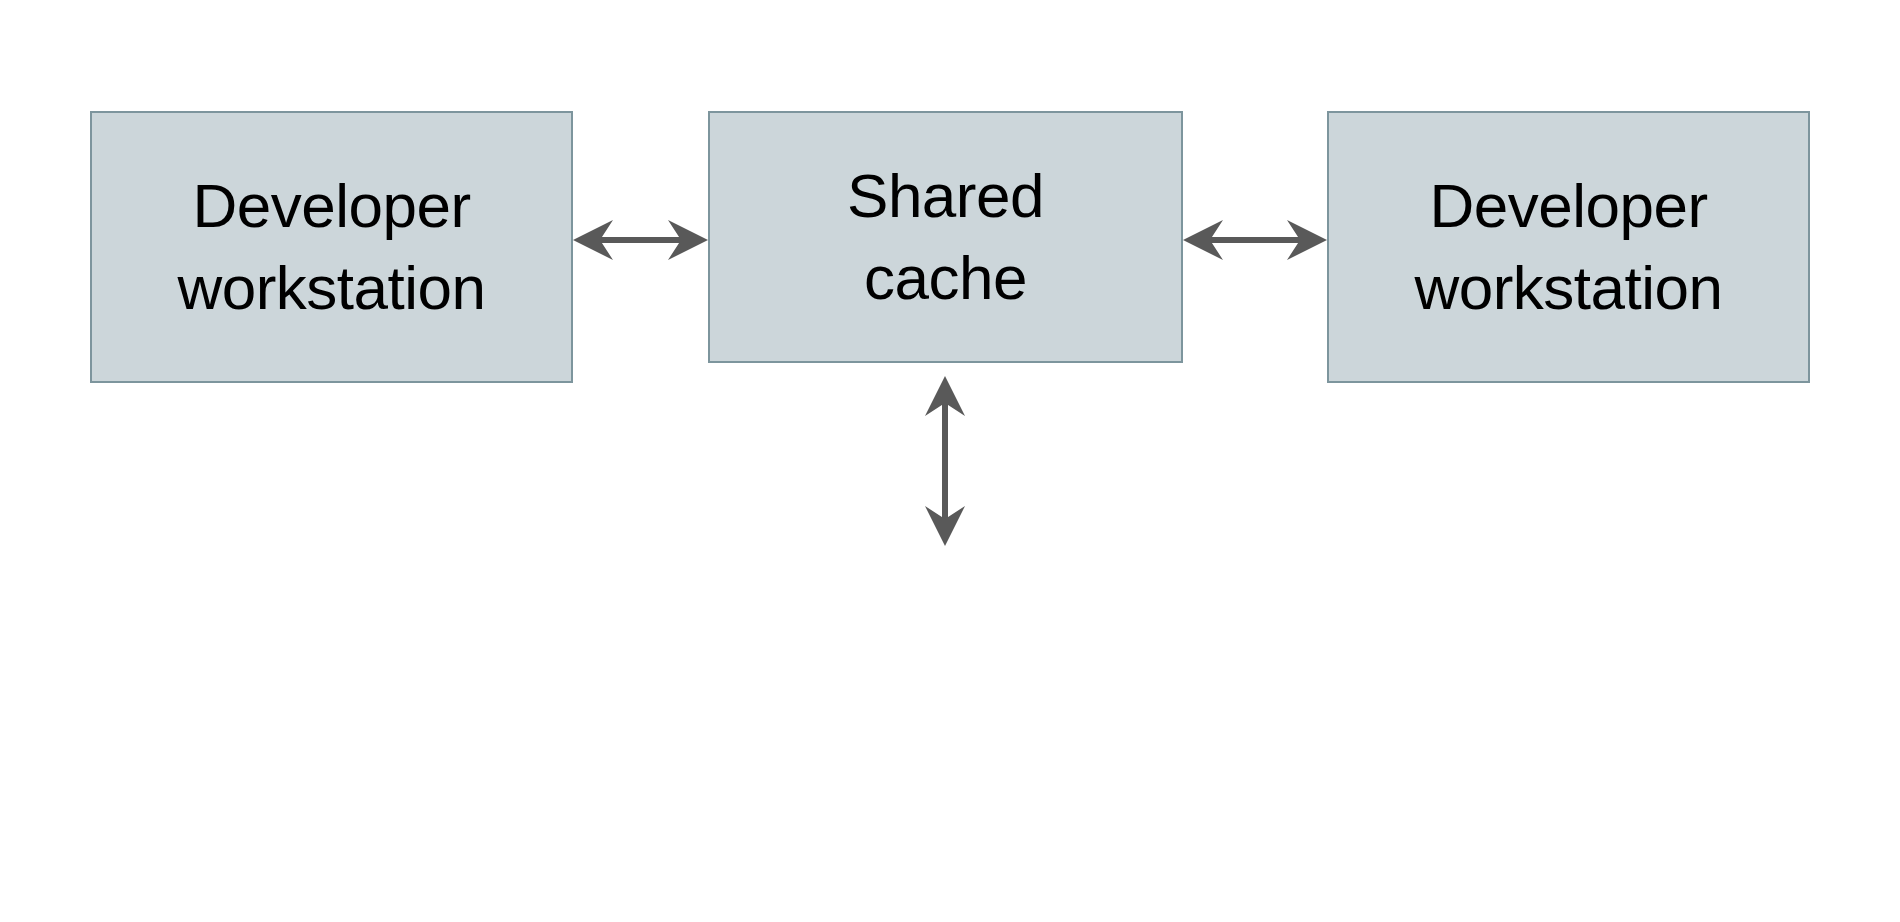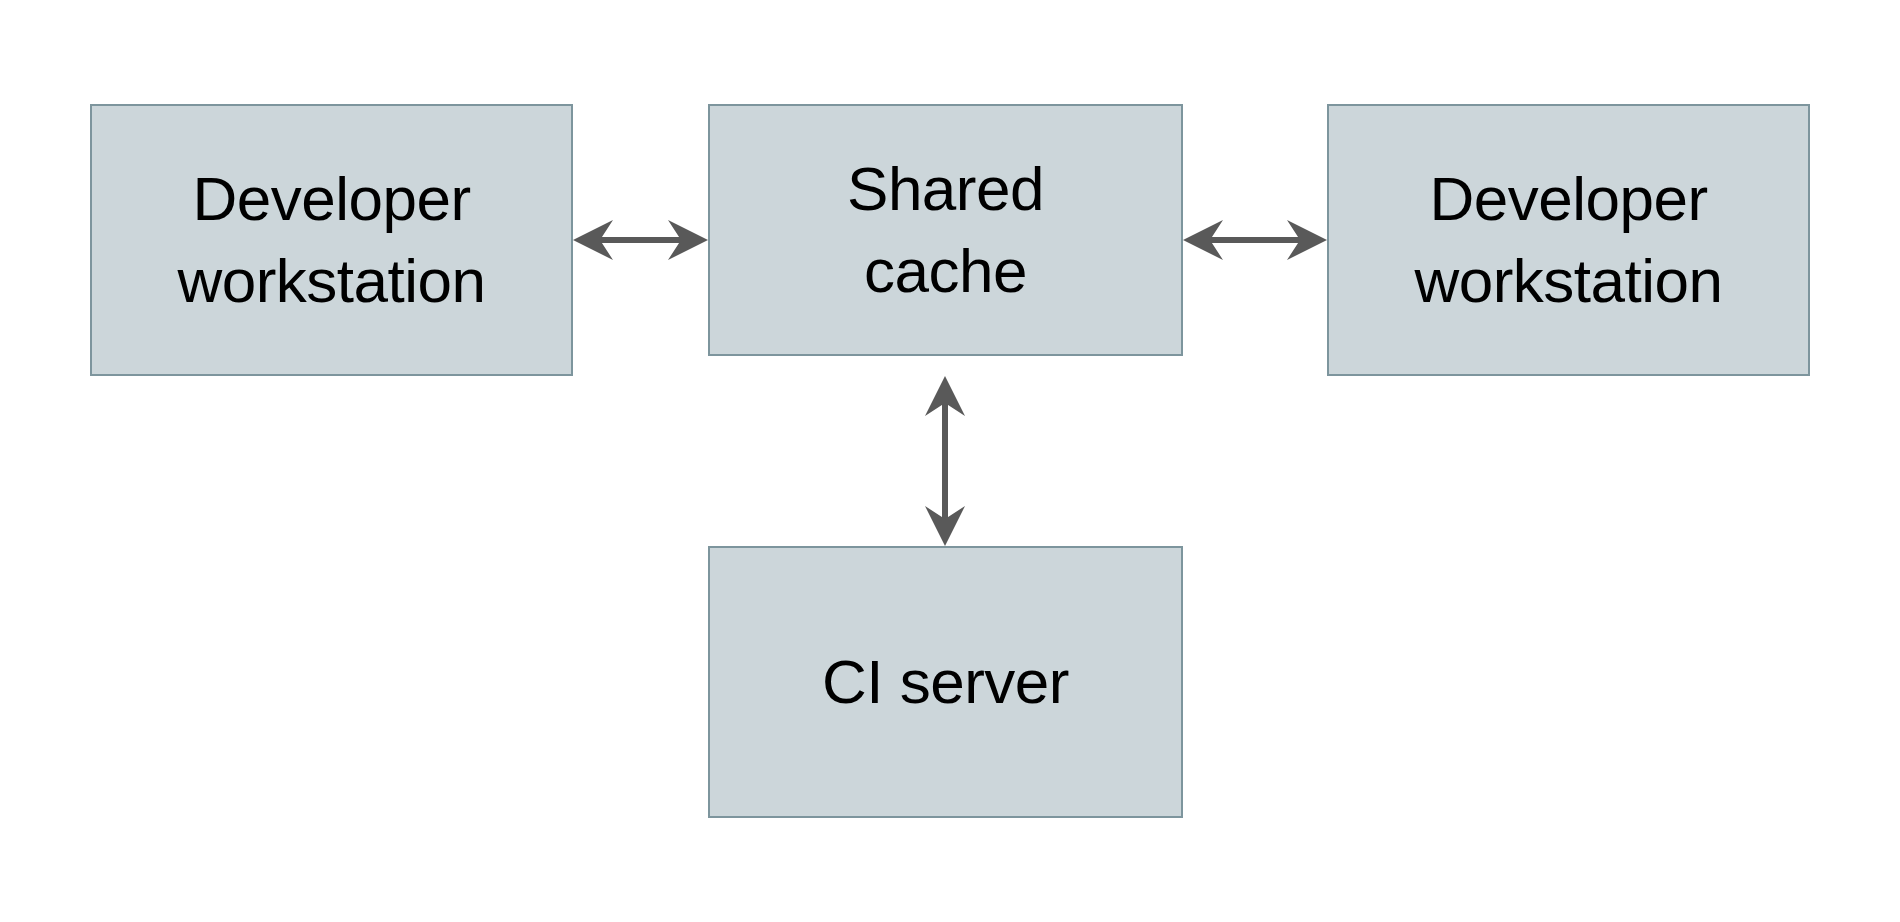--- a/index.html
+++ b/index.html
@@ -20,20 +20,21 @@
   }
   .node {
     position: absolute;
     box-sizing: border-box;
     background: #ccd6da;
     border: 2px solid #7d959d;
     display: flex;
     align-items: center;
     justify-content: center;
     text-align: center;
+    margin-top: 7px;
   }
   .node-label {
     color: #000000;
     font-size: 62px;
     line-height: 1.32;
     font-weight: 400;
     letter-spacing: -0.5px;
     white-space: pre-line;
     padding: 0 10px;
   }
@@ -59,23 +60,20 @@
   <div class="node" style="left: 708px; top: 104px; width: 475px; height: 252px; background: rgb(204, 214, 218); border-color: rgb(125, 149, 157);">
     <span class="node-label" style="color: rgb(0, 0, 0);">Shared
 cache</span>
   </div>
 
   <div class="node" style="left: 1327px; top: 104px; width: 483px; height: 272px; background: rgb(204, 214, 218); border-color: rgb(125, 149, 157);">
     <span class="node-label" style="color: rgb(0, 0, 0);">Developer
 workstation</span>
   </div>
 
-  <div class="node" style="left: 708px; top: 546px; width: 475px; height: 272px; background: rgb(204, 214, 218); border-color: rgb(125, 149, 157);">
-    <span class="node-label" style="color: rgb(0, 0, 0);">CI server</span>
-  </div>
 
   <div class="edge" style="left: 573px; top: 210px;">
     <svg width="135" height="60" viewBox="0 0 135 60">
         <line x1="18" y1="30" x2="117" y2="30" stroke="#595959" stroke-width="6"></line>
         <polygon points="0,30 40,10 27,30 40,50" fill="#595959"></polygon>
         <polygon points="135,30 95,10 108,30 95,50" fill="#595959"></polygon>
       </svg>
   </div>
 
   <div class="edge" style="left: 1183px; top: 210px;">

